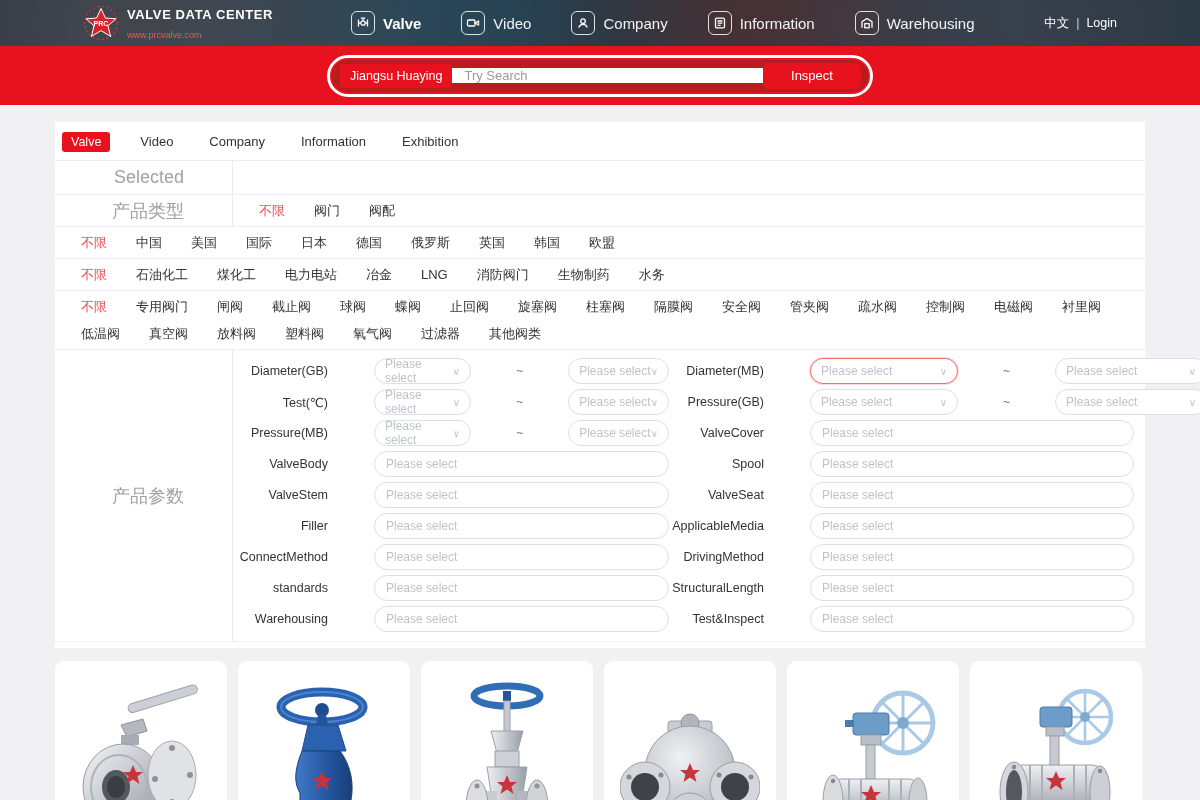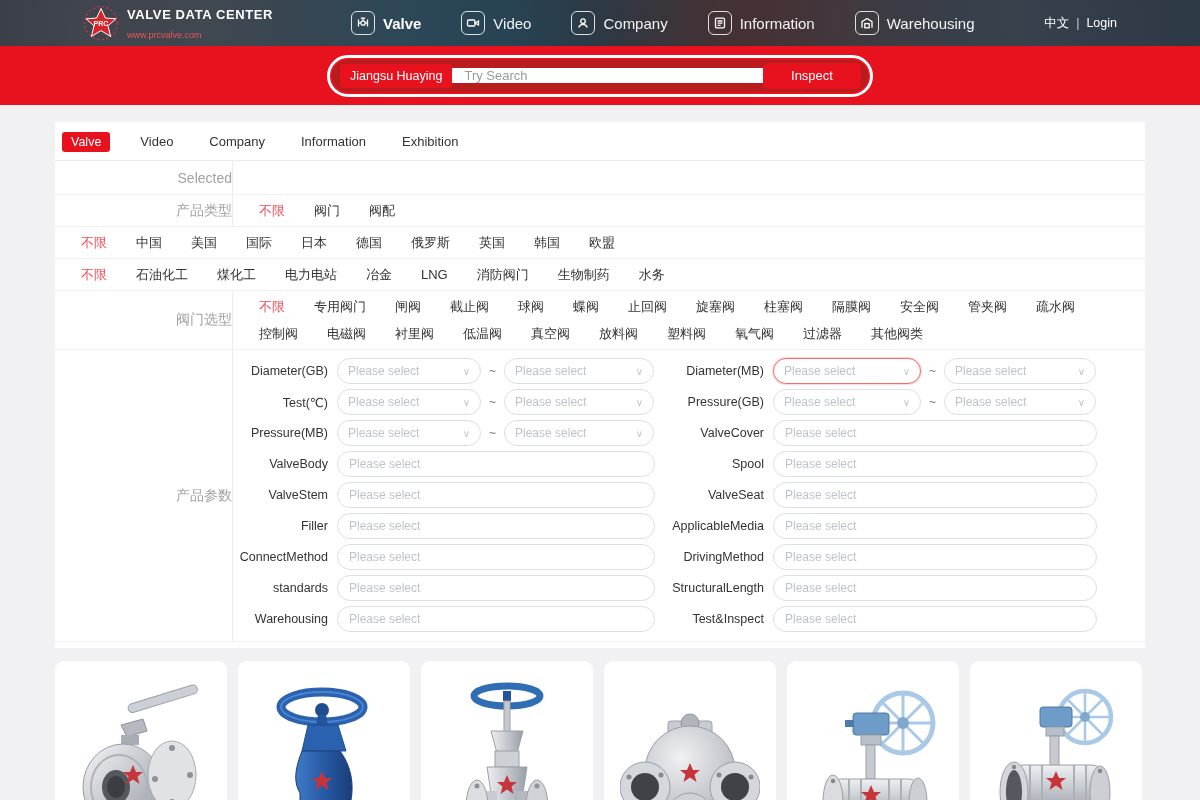--- a/index.html
+++ b/index.html
@@ -41,30 +41,30 @@
 
   
   .panel { width:1090px; margin:17px auto 0; background:#fff; padding-bottom:6px; }
   .tabs { display:flex; align-items:center; gap:24px; padding:9px 10px 8px 7px; border-bottom:1px solid #ececec; }
   .tab { font-size:13px; color:#333; cursor:pointer; padding:3px 6px; }
   .tab.active { background:#e8121f; color:#fff; border-radius:3px; padding:3px 9px; font-size:12.5px; }
 
   .f-row { display:flex; align-items:stretch; border-bottom:1px solid #f2f2f2; min-height:31px; }
   .f-row.tall { min-height:34px; }
   .f-label { width:178px; border-right:1px solid #ececec; display:flex; align-items:center;
-    justify-content:flex-end; color:#a2a2a2; font-size:14px; flex-shrink:0; }
+    justify-content:flex-end; padding-right:48px; color:#a2a2a2; font-size:18px; flex-shrink:0; }
   .f-opts { display:flex; flex-wrap:wrap; align-items:center; padding:2px 10px 2px 26px; flex:1; }
   .opt { font-size:13px; color:#333; margin-right:29px; line-height:27px; cursor:pointer; white-space:nowrap; }
   .opt.red { color:#f0505a; }
 
   
   .f-row.params { min-height:285px; }
   .params-grid { display:grid; grid-template-columns:436px 1fr; padding:8px 0 9px; flex:1; }
   .pcol { display:flex; flex-direction:column; row-gap:5px; }
-  .prow { display:flex; align-items:center; height:26px; }
+  .prow { display:flex; align-items:center; height:26px;gap:37px; }
   .plabel { width:104px; text-align:right; padding-right:9px; color:#333; font-size:12.5px; flex-shrink:0; white-space:nowrap; }
   .sel { border:1px solid #dcdfe6; border-radius:13px; height:26px; display:flex; align-items:center;
     justify-content:space-between; padding:0 10px; cursor:pointer; background:#fff; }
   .sel .ph { color:#bfc3c9; font-size:12px; }
   .sel .chev { color:#c0c4cc; font-size:10px; }
   .sel.sel-focus { border-color:#f56c6c; box-shadow:0 0 0 1px rgba(245,108,108,.25); }
   .pcol.left .sel { width:144px; }
   .pcol.left .sel + .tilde + .sel { width:150px; }
   .pcol.right .sel { width:148px; }
   .pcol.right .sel + .tilde + .sel { width:152px; }
@@ -206,21 +206,20 @@
           <span class="opt">煤化工</span>
           <span class="opt">电力电站</span>
           <span class="opt">冶金</span>
           <span class="opt">LNG</span>
           <span class="opt">消防阀门</span>
           <span class="opt">生物制药</span>
           <span class="opt">水务</span>
         </div>
       </div>
       <div class="f-row">
-        <div class="f-label">阀门选型</div>
         <div class="f-opts">
           <span class="opt red">不限</span>
           <span class="opt">专用阀门</span>
           <span class="opt">闸阀</span>
           <span class="opt">截止阀</span>
           <span class="opt">球阀</span>
           <span class="opt">蝶阀</span>
           <span class="opt">止回阀</span>
           <span class="opt">旋塞阀</span>
           <span class="opt">柱塞阀</span>

